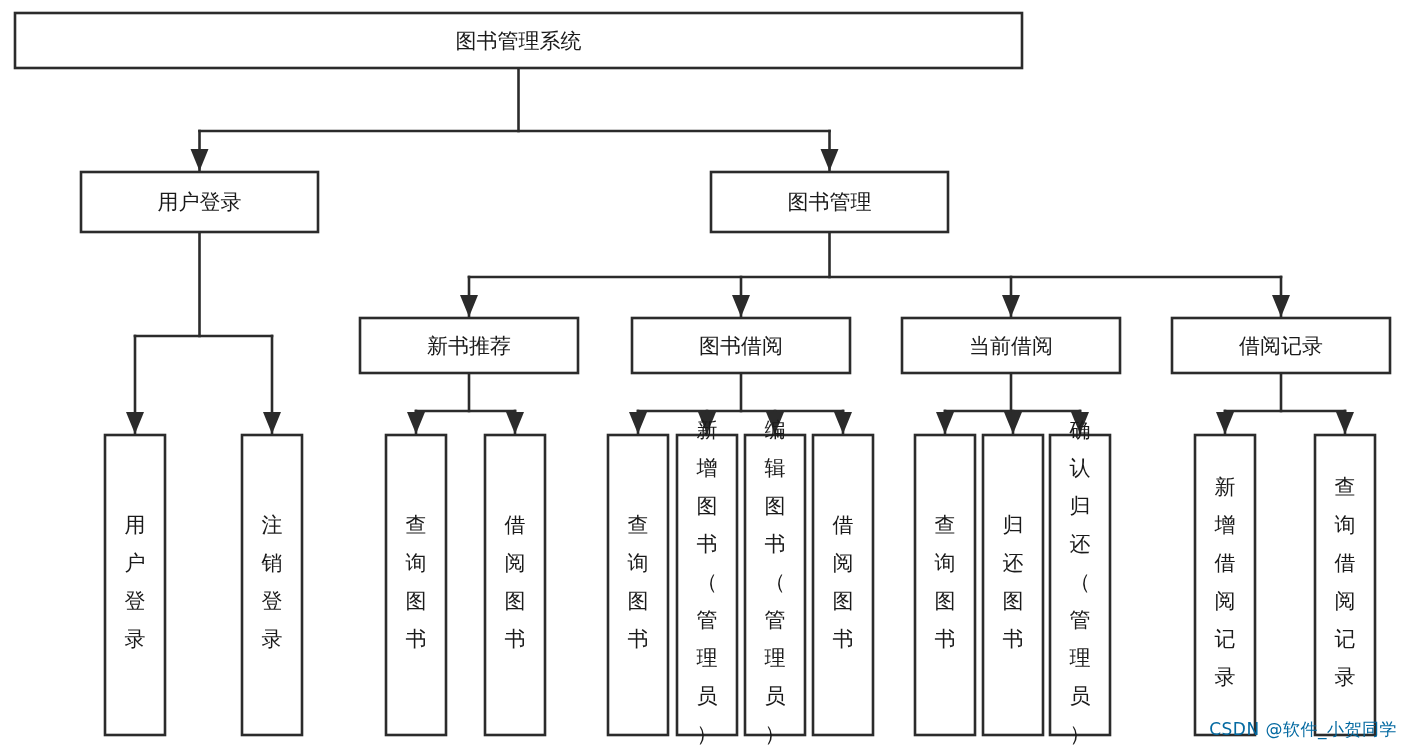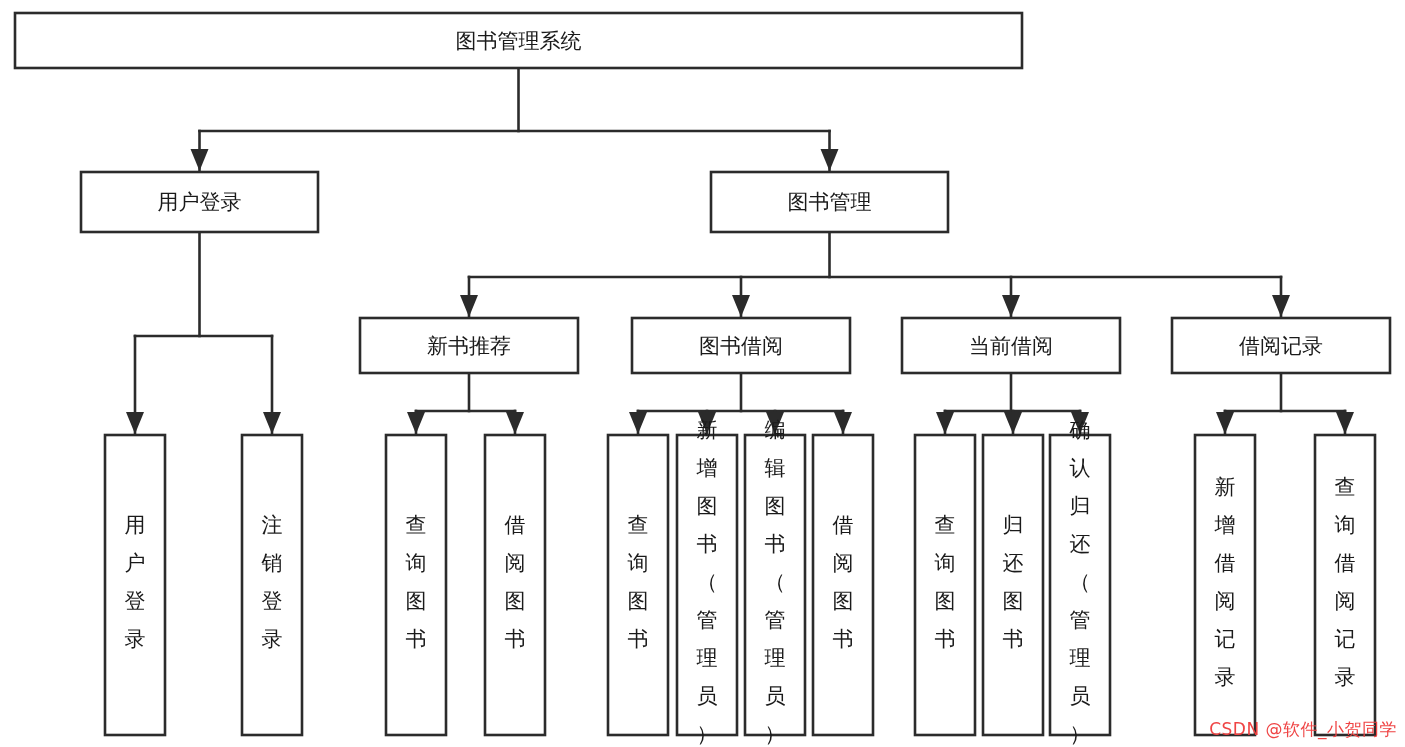--- a/index.html
+++ b/index.html
@@ -55,21 +55,21 @@
     font-size: 21px;
     fill: #1a1a1a;
     text-anchor: middle;
   }
   .watermark {
     position: absolute;
     right: 8px;
     bottom: 6px;
     font-family: "DejaVu Sans", "Liberation Sans", sans-serif;
     font-size: 17px;
-    color: #ef4444;
+    color: #0369a1;
     white-space: nowrap;
     letter-spacing: 0.5px;
     user-select: none;
   }
 </style>
 </head>
 <body>
 
 <div id="diagram-root">
   <svg id="tree-svg" viewBox="0 0 1405 747" xmlns="http://www.w3.org/2000/svg">

